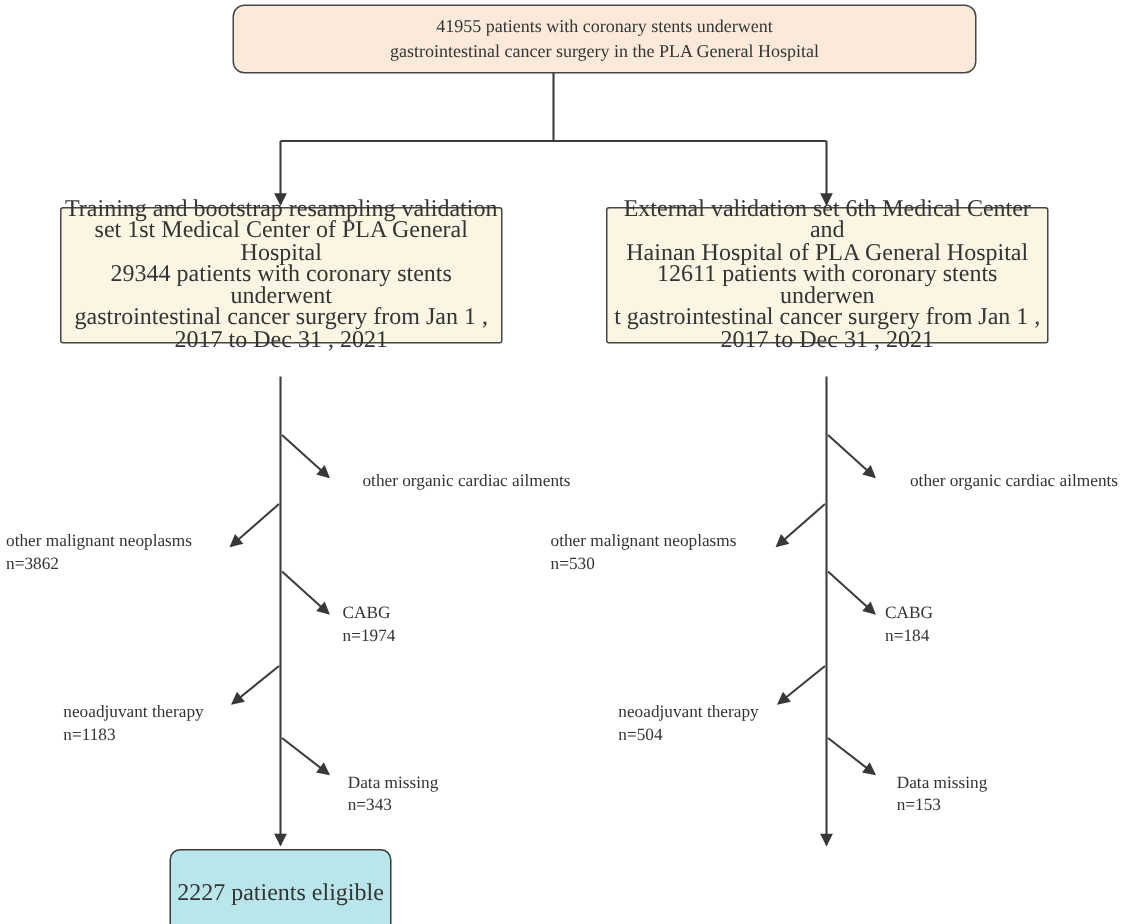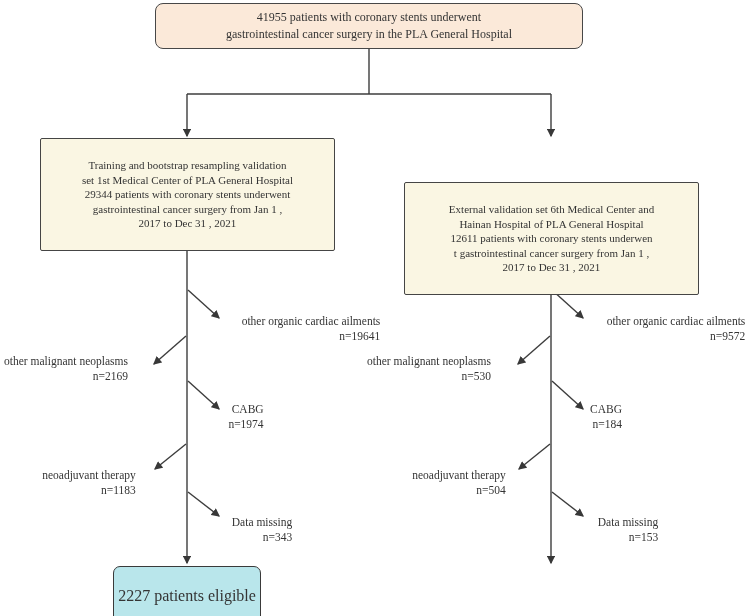--- a/index.html
+++ b/index.html
@@ -34,53 +34,53 @@
     position: absolute;
     box-sizing: border-box;
     display: flex;
     align-items: center;
     justify-content: center;
     text-align: center;
     white-space: pre-line;
   }
   .top-box {
     left: 155px; top: 3px;
-    width: 428px; height: 46px;
+    width: 496px; height: 46px;
     background: var(--peach, #fbe9d9);
     border: 1.5px solid #474747;
     border-radius: 8px;
     font-size: 12px;
     line-height: 17.5px;
   }
   .cohort-box {
     top: 138px;
-    width: 295px; height: 113px;
+    width: 295px; height: 91px;
     background: var(--cream, #faf6e3);
     border: 1.4px solid #454545;
     border-radius: 2px;
-    font-size: 11px;
+    font-size: 16px;
     line-height: 14.5px;
   }
   .cohort-left  { left: 40px; }
-  .cohort-right { left: 404px; margin-top: 44px; }
+  .cohort-right { left: 404px; }
   .result-box {
     top: 566px;
     height: 60px;
     background: var(--cyan, #b9e6eb);
     border: 1.7px solid #3a3a3a;
     border-radius: 7px;
     font-size: 16px;
   }
   .result-left  { left: 113px; width: 148px; }
   .result-right { left: 467px; width: 168px; }
 
   .excl {
     position: absolute;
     transform: translateX(-50%);
-    text-align: right;
+    text-align: left;
     font-size: 11.5px;
     line-height: 14.8px;
     white-space: nowrap;
   }
 </style>
 </head>
 <body>
 
 <div class="canvas" style="color: rgb(52, 52, 52);">
 
@@ -122,42 +122,40 @@
 2017 to Dec 31 , 2021</div>
 
   <div class="box cohort-box cohort-right">External validation set 6th Medical Center and
 Hainan Hospital of PLA General Hospital
 12611 patients with coronary stents underwen
 t gastrointestinal cancer surgery from Jan 1 ,
 2017 to Dec 31 , 2021</div>
 
   <div class="excl" style="left:311px; top:314px">
     <div>other organic cardiac ailments</div>
-    <div>n=19641</div>
   </div>
   <div class="excl" style="left:66px; top:354px">
     <div>other malignant neoplasms</div>
-    <div>n=2169</div>
+    <div>n=3862</div>
   </div>
   <div class="excl" style="left:246px; top:402px">
     <div>CABG</div>
     <div>n=1974</div>
   </div>
   <div class="excl" style="left:89px; top:468px">
     <div>neoadjuvant therapy</div>
     <div>n=1183</div>
   </div>
   <div class="excl" style="left:262px; top:515px">
     <div>Data missing</div>
     <div>n=343</div>
   </div>
 
   <div class="excl" style="left:676px; top:314px">
     <div>other organic cardiac ailments</div>
-    <div>n=9572</div>
   </div>
   <div class="excl" style="left:429px; top:354px">
     <div>other malignant neoplasms</div>
     <div>n=530</div>
   </div>
   <div class="excl" style="left:606px; top:402px">
     <div>CABG</div>
     <div>n=184</div>
   </div>
   <div class="excl" style="left:459px; top:468px">

